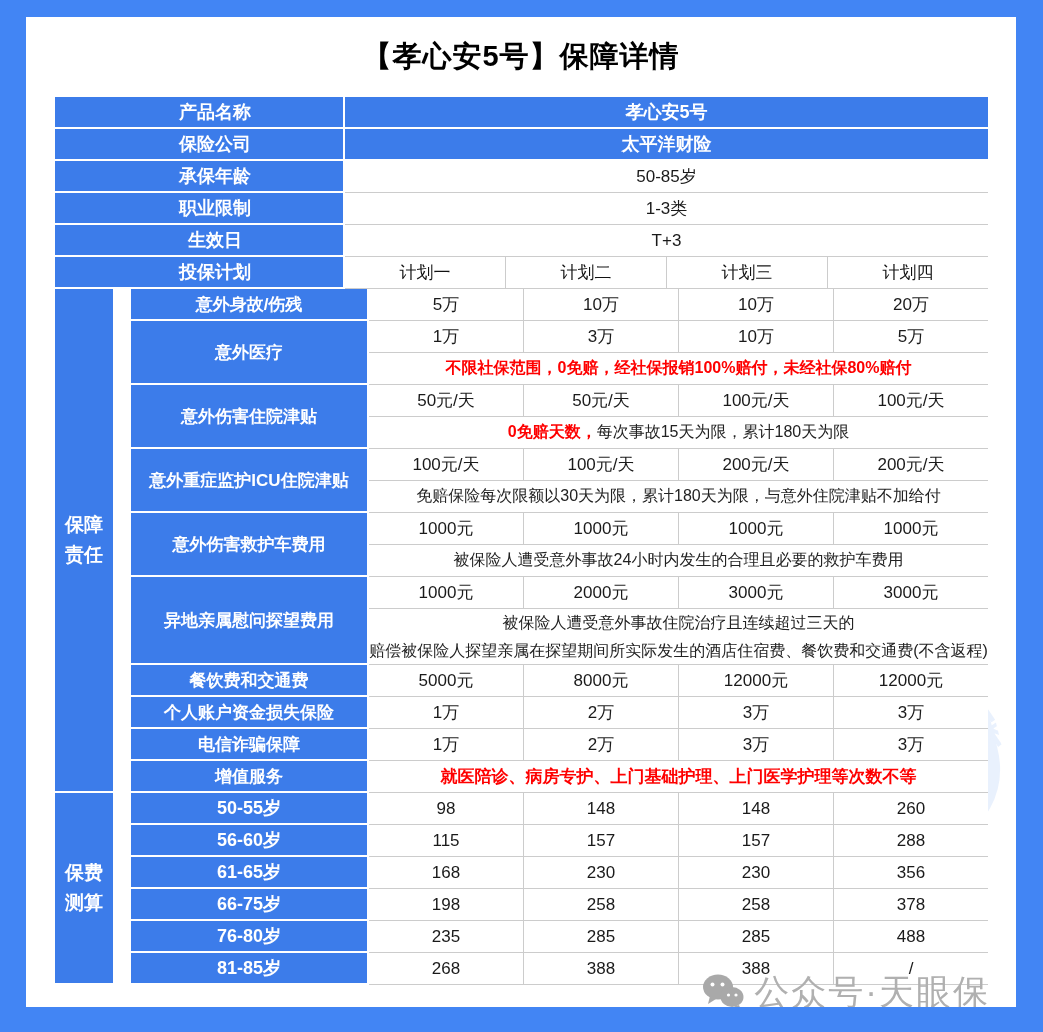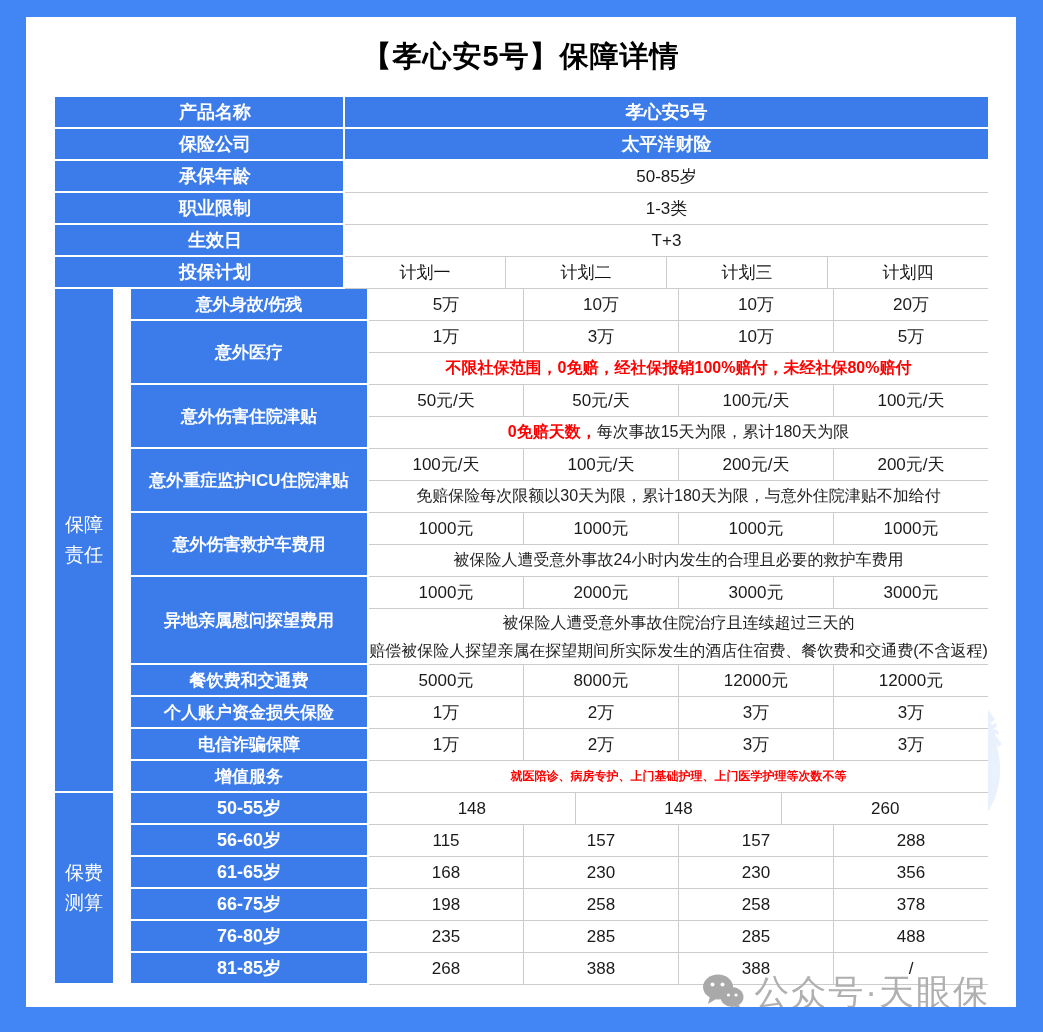--- a/index.html
+++ b/index.html
@@ -59,21 +59,21 @@
     flex:1;display:flex;align-items:center;justify-content:center;
     font-size:17px;color:#111;box-sizing:border-box;
     border-right:1px solid var(--grid);border-bottom:1px solid var(--grid);
   }
   .pcol:last-child{border-right:none;}
   
   .section{display:flex;width:100%;}
   .sec-label{
     width:60px;box-sizing:border-box;
     background:var(--blue);color:#fff;
-    font-weight:400;font-size:19px;line-height:1.6;
+    font-weight:700;font-size:19px;line-height:1.6;
     display:flex;align-items:center;justify-content:center;text-align:center;
     word-break:break-all;padding:0 7px;
     border-right:2px solid #fff;border-bottom:2px solid #fff;
   }
   .sec-rows{flex:1;display:flex;flex-direction:column;padding-left:16px;}
   .brow{display:flex;width:100%;}
   .bhdr{
     width:238px;box-sizing:border-box;
     background:var(--blue);color:#fff;
     font-weight:700;font-size:17px;
@@ -100,21 +100,21 @@
   .note .red, .rednote{color:var(--red);font-weight:700;}
   .note2{
     height:56px;box-sizing:border-box;
     display:flex;flex-direction:column;align-items:center;justify-content:center;
     font-size:16px;color:#222;line-height:1.7;
     border-bottom:1px solid var(--grid);white-space:nowrap;
   }
   .notefull{
     flex:1;height:32px;box-sizing:border-box;
     display:flex;align-items:center;justify-content:center;
-    font-size:12px;border-bottom:1px solid var(--grid);white-space:nowrap;
+    font-size:17px;border-bottom:1px solid var(--grid);white-space:nowrap;
   }
   .agehdr{font-size:18px;}
   
   .wm{
     position:absolute;z-index:1;opacity:0.13;color:#5c96f0;
     pointer-events:none;
   }
   .footer-wm{
     position:absolute;right:26px;top:953px;height:44px;
     display:flex;align-items:center;gap:10px;
@@ -321,20 +321,21 @@
     </div>
 
     <div class="section">
       <div class="sec-label">保费测算</div>
       <div class="sec-rows">
 
         <div class="brow">
           <div class="bhdr agehdr h32">50-55岁</div>
           <div class="bcontent">
               <div class="vals">
+            <div class="val">98</div>
             <div class="val">148</div>
             <div class="val">148</div>
             <div class="val">260</div>
           </div>
             </div>
         </div>
 
         <div class="brow">
           <div class="bhdr agehdr h32">56-60岁</div>
           <div class="bcontent">

